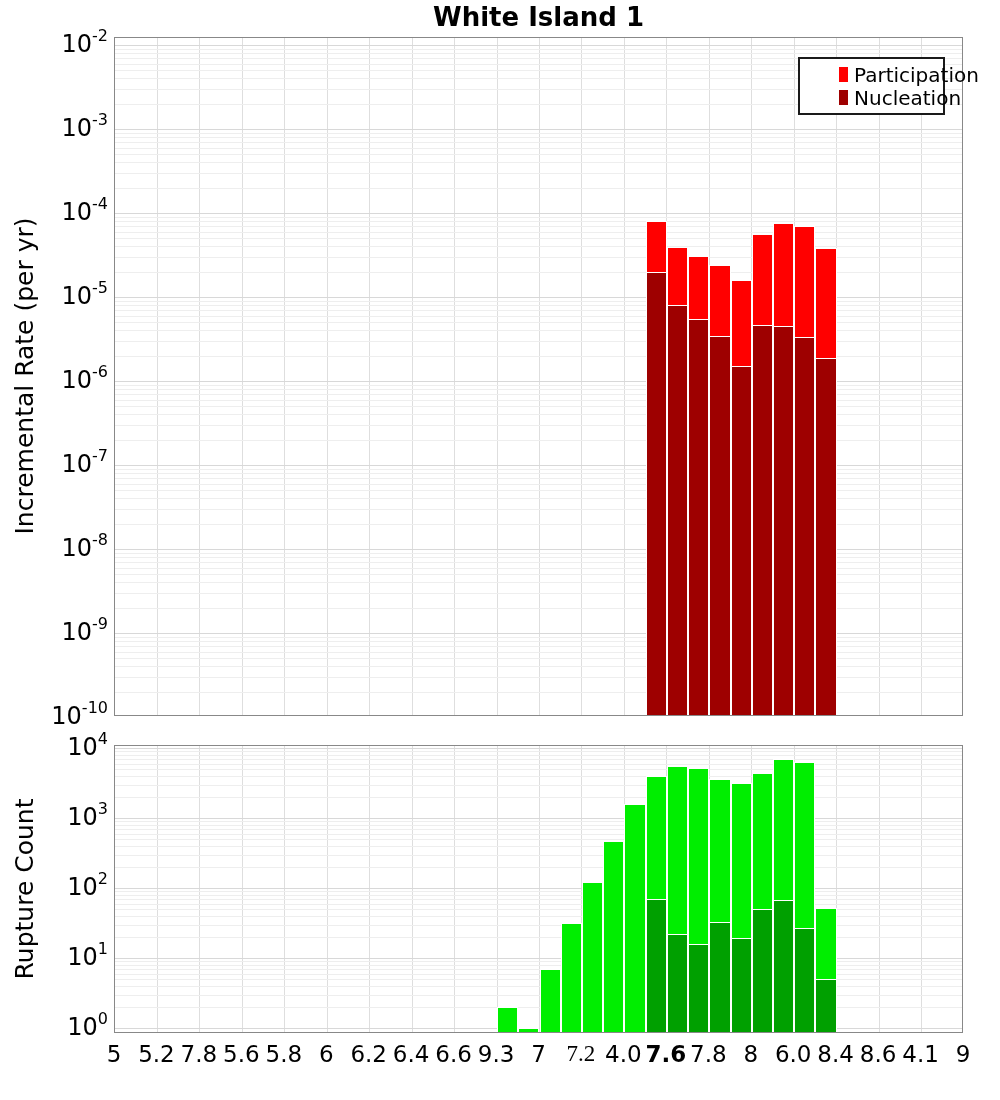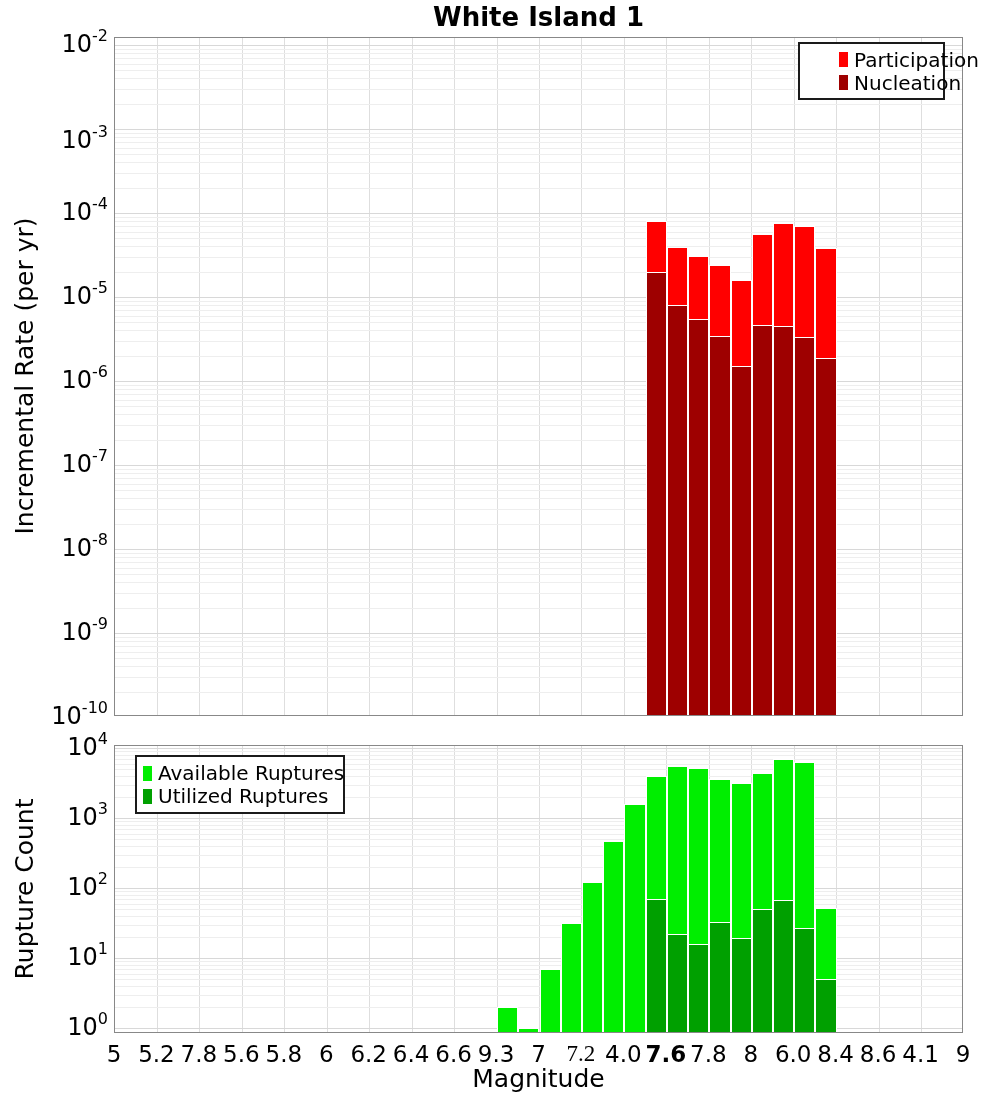--- a/index.html
+++ b/index.html
@@ -19,21 +19,21 @@
   .ytick{position:absolute;right:892px;white-space:nowrap;font-size:24px;transform:translateY(-52%);}
   .ytick sup{font-size:16px;position:relative;top:-2px;}
   .xtick{position:absolute;top:1041px;width:70px;text-align:center;font-size:23px;}
   .x-axis-title{position:absolute;left:114px;top:1064px;width:849px;text-align:center;font-size:25px;}
   .y-axis-title{position:absolute;white-space:nowrap;font-size:25px;
          transform:translate(-50%,-50%) rotate(-90deg);}
   #ylab-rate{left:24px;top:376px;}
   #ylab-count{left:24px;top:889px;}
   .legend{position:absolute;background:#ffffff;border:2px solid #1a1a1a;box-sizing:border-box;
           display:flex;flex-direction:column;justify-content:center;gap:3px;padding:4px 6px;}
-  #legend-rate{left:798px;top:42px;width:147px;height:58px;padding-left:39px;}
+  #legend-rate{left:798px;top:57px;width:147px;height:58px;padding-left:39px;}
   #legend-count{left:135px;top:755px;width:210px;height:59px;}
   .legend-row{display:flex;align-items:center;gap:6px;}
   .swatch{width:9px;height:15px;flex:0 0 9px;display:inline-block;}
   .legend-label{font-size:20px;line-height:1;white-space:nowrap;}
 </style>
 </head>
 <body>
 
 <div class="canvas">
 
@@ -232,21 +232,21 @@
       <div class="bar" style="left: 594.3px; width: 21.225px; top: 175.704px; height: 112.296px; background: rgb(0, 160, 0);"></div>
       <div class="bar" style="left: 615.525px; width: 21.225px; top: 192.487px; height: 95.5128px; background: rgb(0, 160, 0);"></div>
       <div class="bar" style="left: 636.75px; width: 21.225px; top: 163.072px; height: 124.928px; background: rgb(0, 160, 0);"></div>
       <div class="bar" style="left: 657.975px; width: 21.225px; top: 154.175px; height: 133.825px; background: rgb(0, 160, 0);"></div>
       <div class="bar" style="left: 679.2px; width: 21.225px; top: 181.805px; height: 106.195px; background: rgb(0, 160, 0);"></div>
       <div class="bar" style="left: 700.425px; width: 21.225px; top: 233.072px; height: 54.9279px; background: rgb(0, 160, 0);"></div>
     </div>
 
   <div id="yticks">
       <div class="ytick" style="position: absolute; top: 44px;"><span>10</span><sup>-2</sup></div>
-      <div class="ytick" style="position: absolute; top: 128px; margin-top: 12px;"><span>10</span><sup>-3</sup></div>
+      <div class="ytick" style="position: absolute; top: 128px;"><span>10</span><sup>-3</sup></div>
       <div class="ytick" style="position: absolute; top: 212px;"><span>10</span><sup>-4</sup></div>
       <div class="ytick" style="position: absolute; top: 296px;"><span>10</span><sup>-5</sup></div>
       <div class="ytick" style="position: absolute; top: 380px;"><span>10</span><sup>-6</sup></div>
       <div class="ytick" style="position: absolute; top: 464px;"><span>10</span><sup>-7</sup></div>
       <div class="ytick" style="position: absolute; top: 548px;"><span>10</span><sup>-8</sup></div>
       <div class="ytick" style="position: absolute; top: 632px;"><span>10</span><sup>-9</sup></div>
       <div class="ytick" style="position: absolute; top: 716px;"><span>10</span><sup>-10</sup></div>
       <div class="ytick" style="position: absolute; top: 747px;"><span>10</span><sup>4</sup></div>
       <div class="ytick" style="position: absolute; top: 817px;"><span>10</span><sup>3</sup></div>
       <div class="ytick" style="position: absolute; top: 887px;"><span>10</span><sup>2</sup></div>
@@ -270,37 +270,26 @@
       <div class="xtick" style="left: 630.85px; font-weight: bold;">7.6</div>
       <div class="xtick" style="left: 673.3px;">7.8</div>
       <div class="xtick" style="left: 715.75px;">8</div>
       <div class="xtick" style="left: 758.2px;">6.0</div>
       <div class="xtick" style="left: 800.65px;">8.4</div>
       <div class="xtick" style="left: 843.1px;">8.6</div>
       <div class="xtick" style="left: 885.55px;">4.1</div>
       <div class="xtick" style="left: 928px;">9</div>
     </div>
 
-  <div class="x-axis-title">Magnitude</div>
 
   <div class="legend" id="legend-rate">
     <div class="legend-row">
       <span class="swatch" style="background: rgb(255, 0, 0);"></span>
       <span class="legend-label">Participation</span>
     </div>
     <div class="legend-row">
       <span class="swatch" style="background: rgb(158, 0, 0);"></span>
       <span class="legend-label">Nucleation</span>
     </div>
   </div>
 
-  <div class="legend" id="legend-count">
-    <div class="legend-row">
-      <span class="swatch" style="background: rgb(0, 238, 0);"></span>
-      <span class="legend-label">Available Ruptures</span>
-    </div>
-    <div class="legend-row">
-      <span class="swatch" style="background: rgb(0, 160, 0);"></span>
-      <span class="legend-label">Utilized Ruptures</span>
-    </div>
-  </div>
 
 </div>
 
 </body></html>

